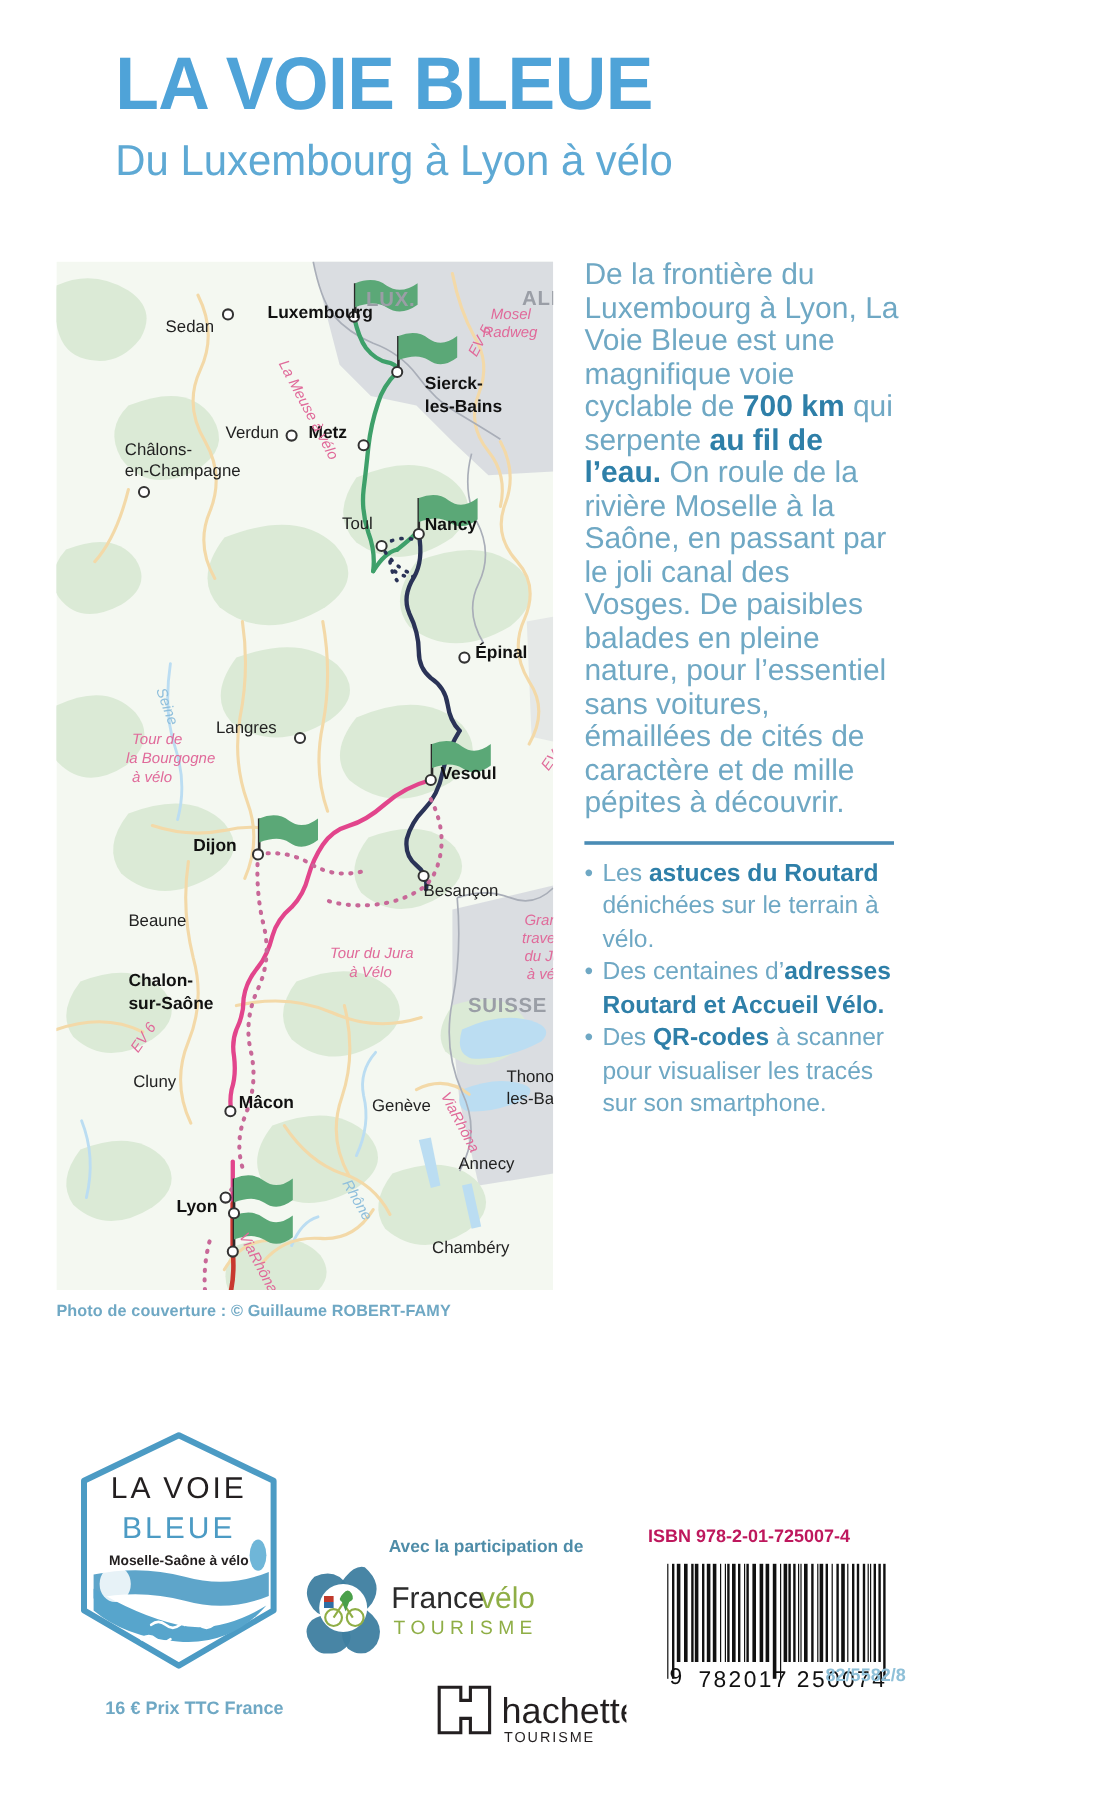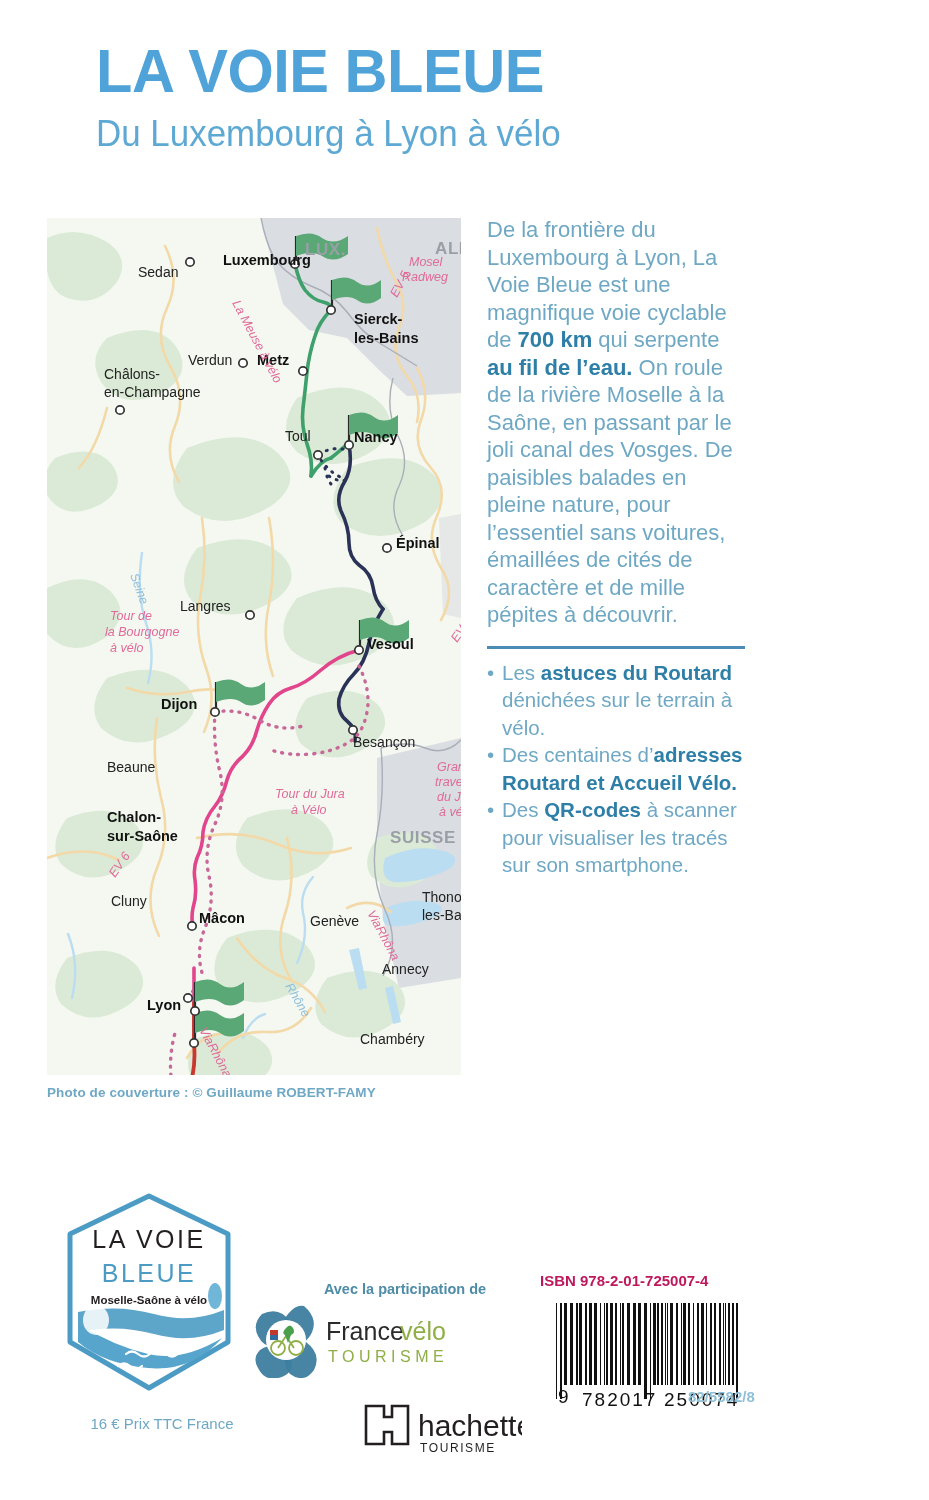--- a/index.html
+++ b/index.html
@@ -25,41 +25,41 @@
   #map-wrap{position:absolute;left:47px;top:218px;width:414px;height:857px;}
   #map-svg{display:block;width:414px;height:857px;}
   #photo-credit{
     position:absolute;left:47px;top:1085px;width:430px;
     font-size:13.5px;font-weight:bold;color:#6FA8C4;letter-spacing:0.1px;
   }
 
   
   #right-col{position:absolute;left:487px;top:216px;width:262px;}
   #intro{
-    font-size:22px;line-height:27.5px;color:#6FA8C4;margin:0;
+    font-size:25px;line-height:27.5px;color:#6FA8C4;margin:0;
   }
   #intro b{color:#2E7FA8;font-weight:bold;}
   #divider{
     width:258px;height:3px;background:#4A8CB5;margin:17px 0 10px 0;
   }
   ul#bullets{list-style:none;margin:0;padding:0;}
   ul#bullets li{
     font-size:20.5px;line-height:27.5px;color:#6FA8C4;
     padding-left:15px;position:relative;margin:0;
   }
   ul#bullets li:before{
     content:"\2022";position:absolute;left:0;top:0;color:#6FA8C4;
   }
   ul#bullets li b{color:#2E7FA8;font-weight:bold;}
 
   
   #voie-bleue-logo{position:absolute;left:52px;top:1192px;width:195px;height:200px;}
   #price{
     position:absolute;left:52px;top:1415px;width:220px;text-align:center;
-    font-size:15px;font-weight:normal;color:#6FA8C4;
+    font-size:15px;font-weight:bold;color:#6FA8C4;
   }
   #participation{
     position:absolute;left:300px;top:1281px;width:210px;
     font-size:14.5px;font-weight:bold;color:#4E8CA8;text-align:center;
   }
   #fvt-logo{position:absolute;left:248px;top:1300px;width:215px;height:78px;}
   #hachette-logo{position:absolute;left:362px;top:1400px;width:160px;height:56px;}
   #isbn{
     position:absolute;left:540px;top:1272px;width:230px;
     font-size:15px;font-weight:bold;color:#be185d;

